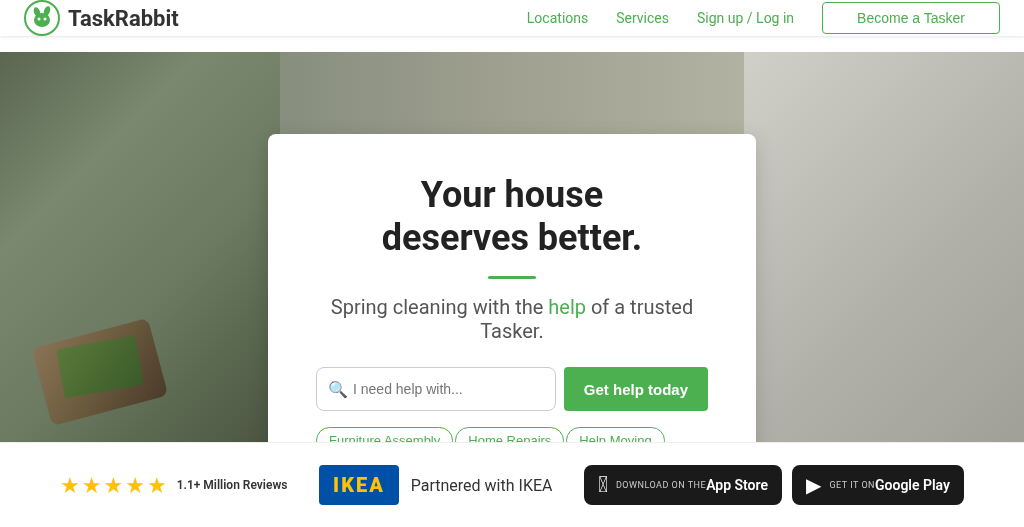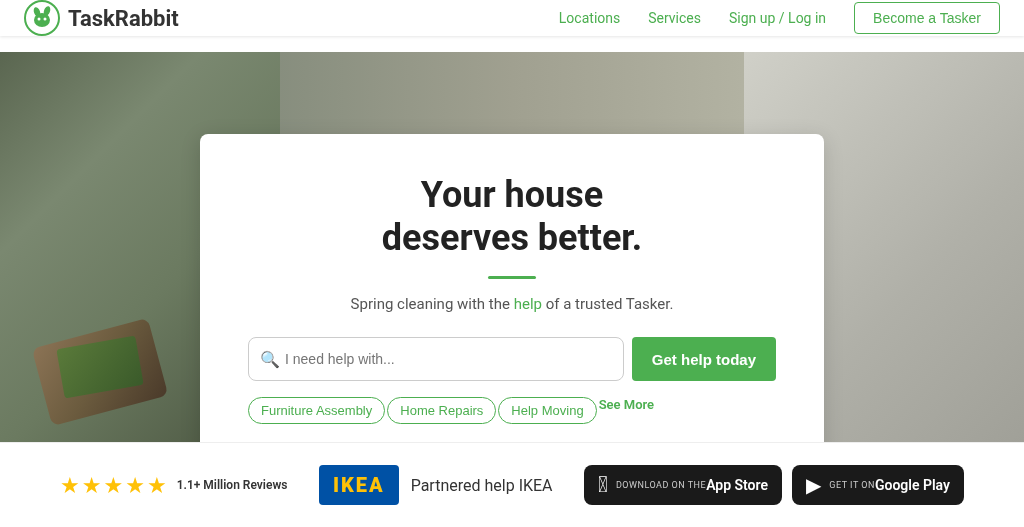--- a/index.html
+++ b/index.html
@@ -40,21 +40,21 @@
     .nav-link {
       font-size: 14px;
       color: #4caf50;
       text-decoration: none;
       cursor: pointer;
     }
     .become-tasker-btn {
       border: 1.5px solid #4caf50;
       color: #4caf50;
       background: white;
-      padding: 7px 18px;
+      padding: 7px 34px;
       border-radius: 4px;
       font-size: 14px;
       cursor: pointer;
       font-weight: 500;
     }
 
     
     .hero {
       position: absolute;
       top: 52px; left: 0; right: 0;
@@ -99,21 +99,21 @@
       right: 0; top: 0; width: 280px; height: 100%;
       background: linear-gradient(135deg, #d0d0c8 0%, #c0c0b8 30%, #b0b0a8 60%, #a0a098 100%);
     }
 
     
     .modal-card {
       position: absolute;
       top: 82px;
       left: 50%;
       transform: translateX(-50%);
-      width: 624px;
+      width: 488px;
       background: white;
       border-radius: 8px;
       padding: 40px 48px 36px;
       box-shadow: 0 4px 20px rgba(0,0,0,0.15);
       z-index: 5;
     }
     .modal-title {
       font-size: 36px;
       font-weight: 700;
       color: #222;
@@ -122,21 +122,21 @@
       margin-bottom: 16px;
     }
     .green-divider {
       width: 48px;
       height: 3px;
       background: #4caf50;
       margin: 0 auto 16px;
       border-radius: 2px;
     }
     .modal-subtitle {
-      font-size: 15px;
+      font-size: 20px;
       color: #555;
       text-align: center;
       margin-bottom: 24px;
     }
     .modal-subtitle span {
       color: #4caf50;
     }
     .search-row {
       display: flex;
       gap: 8px;
@@ -350,21 +350,21 @@
       <span class="star">★</span>
       <span class="star">★</span>
       <span class="star">★</span>
       <span class="star-half">★</span>
     </div>
     <span class="reviews-text">1.1+ Million Reviews</span>
   </div>
 
   <div class="ikea-section">
     <div class="ikea-logo">IKEA</div>
-    <span class="ikea-text">Partnered help IKEA</span>
+    <span class="ikea-text">Partnered with IKEA</span>
   </div>
 
   <div class="app-buttons">
     <div class="app-btn">
       <span class="app-btn-icon"></span>
       <div class="app-btn-text-wrap">
         <span class="app-btn-small">Download on the</span>
         <span class="app-btn-large">App Store</span>
       </div>
     </div>

